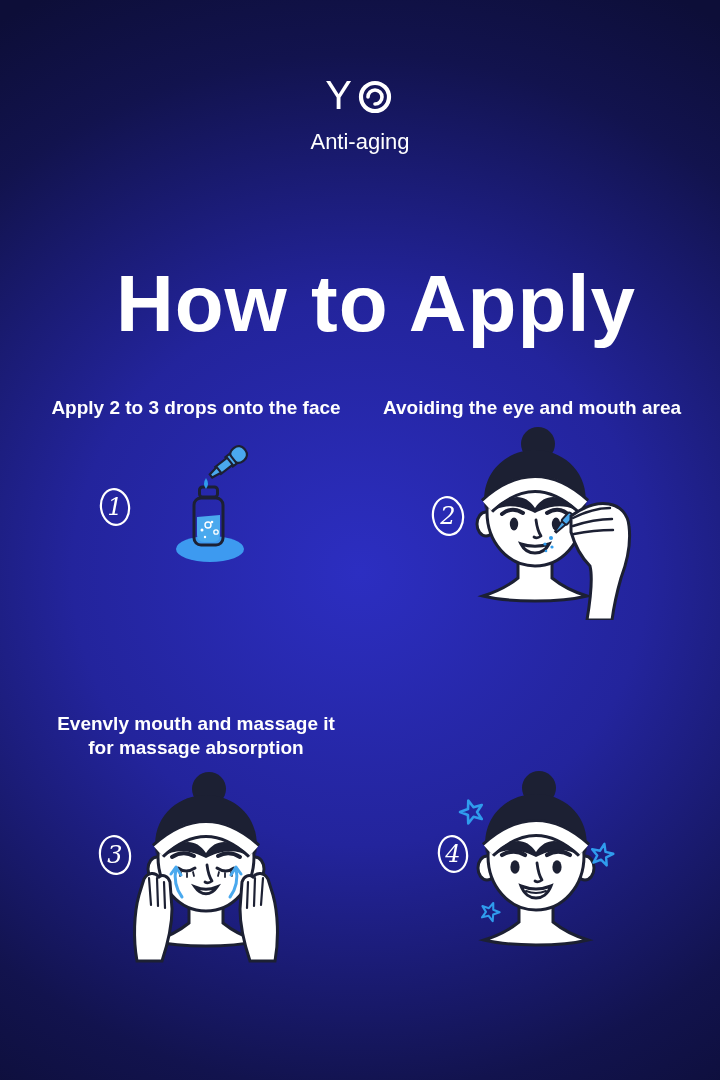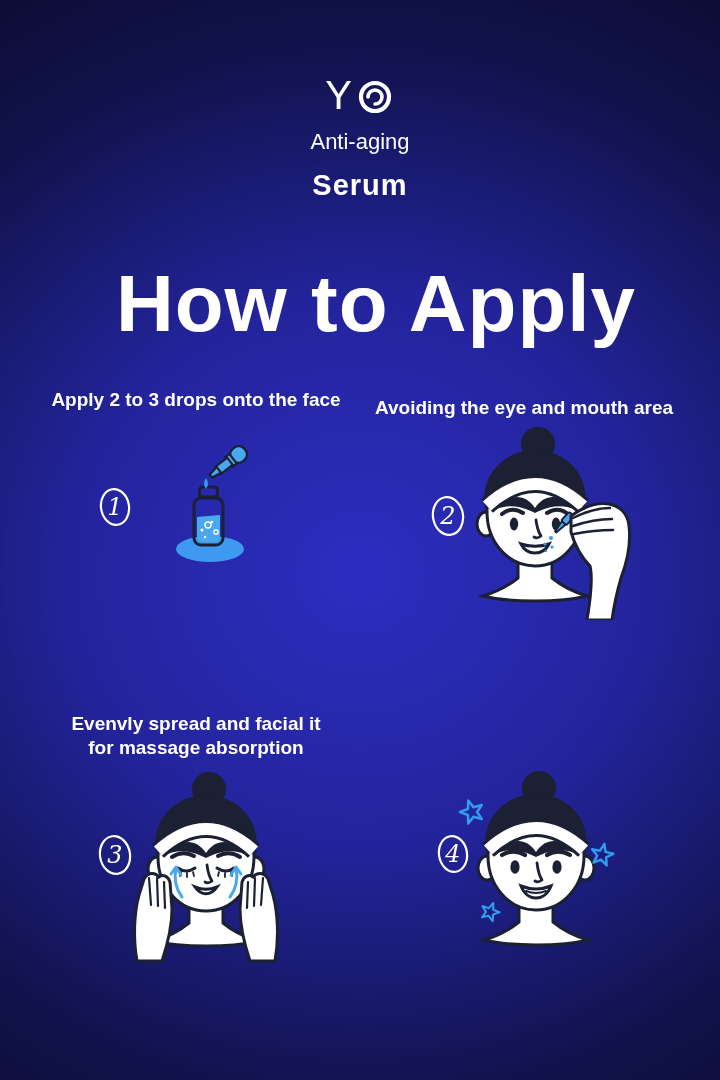--- a/index.html
+++ b/index.html
@@ -20,22 +20,22 @@
   .logo-text{font-size:40px;letter-spacing:2px;font-weight:normal;line-height:1;}
   .swirl{margin:0 1px;transform:translateY(2px);}
   .subtitle{font-size:22px;line-height:28px;margin-top:8px;font-weight:normal;}
   .subtitle + .subtitle{margin-top:0;}
   .product-type{font-size:29px;font-weight:bold;letter-spacing:1px;margin-top:13px;}
   .heading{
     position:absolute;top:244px;left:0;width:720px;margin:16px;text-align:center;
     font-size:80px;font-weight:bold;letter-spacing:1px;line-height:1.1;
   }
   .caption{position:absolute;font-size:19px;font-weight:bold;text-align:center;line-height:24px;}
-  .c1{top:388px;left:20px;width:352px;}
-  .c2{top:396px;left:356px;width:336px;}
+  .c1{top:396px;left:20px;width:352px;}
+  .c2{top:396px;left:364px;width:336px;}
   .c3{top:712px;left:20px;width:352px;}
   .art{position:absolute;}
   .a1{top:430px;left:60px;}
   .a2{top:420px;left:370px;}
   .a3{top:770px;left:40px;}
   .a4{top:770px;left:390px;}
   
   .skin{fill:var(--skin);}
   .ink{fill:var(--ink);}
   .inks{stroke:var(--ink);}
@@ -59,28 +59,27 @@
 
   <header class="brand">
     <div class="logo-row">
       <span class="logo-text">Y</span>
       <svg class="swirl" width="38" height="38" viewBox="0 0 38 38" aria-hidden="true">
         <circle cx="19" cy="19" r="14" fill="none" stroke="#fff" stroke-width="4.2"></circle>
         <path d="M 19,19 m -7,0 a 7,7 0 1 1 7,7" fill="none" stroke="#fff" stroke-width="3.6" stroke-linecap="round"></path>
       </svg>
     </div>
     <div class="subtitle">Anti-aging</div>
-    <div class="product-type">Serum</div>
   </header>
 
   <h1 class="heading">How to Apply</h1>
 
   <div class="caption c1">Apply 2 to 3 drops onto the face</div>
   <div class="caption c2">Avoiding the eye and mouth area</div>
-  <div class="caption c3"><span>Evenvly spread and facial it</span><br>
+  <div class="caption c3"><span>Evenvly mouth and massage it</span><br>
     <span>for massage absorption</span></div>
 
   <svg class="art a1" width="290" height="180" viewBox="0 0 290 180">
     <g class="badge">
       <ellipse cx="55" cy="77" rx="14" ry="18" transform="rotate(-9 55 77)"></ellipse>
       <text x="55" y="85">1</text>
     </g>
     <ellipse class="shadow" cx="150" cy="119" rx="34" ry="13"></ellipse>
     <g>
       <path class="blue" d="M 137,87 L 160,85 L 160,105 Q 160,112 153,112 L 144,112 Q 137,112 137,105 Z"></path>

